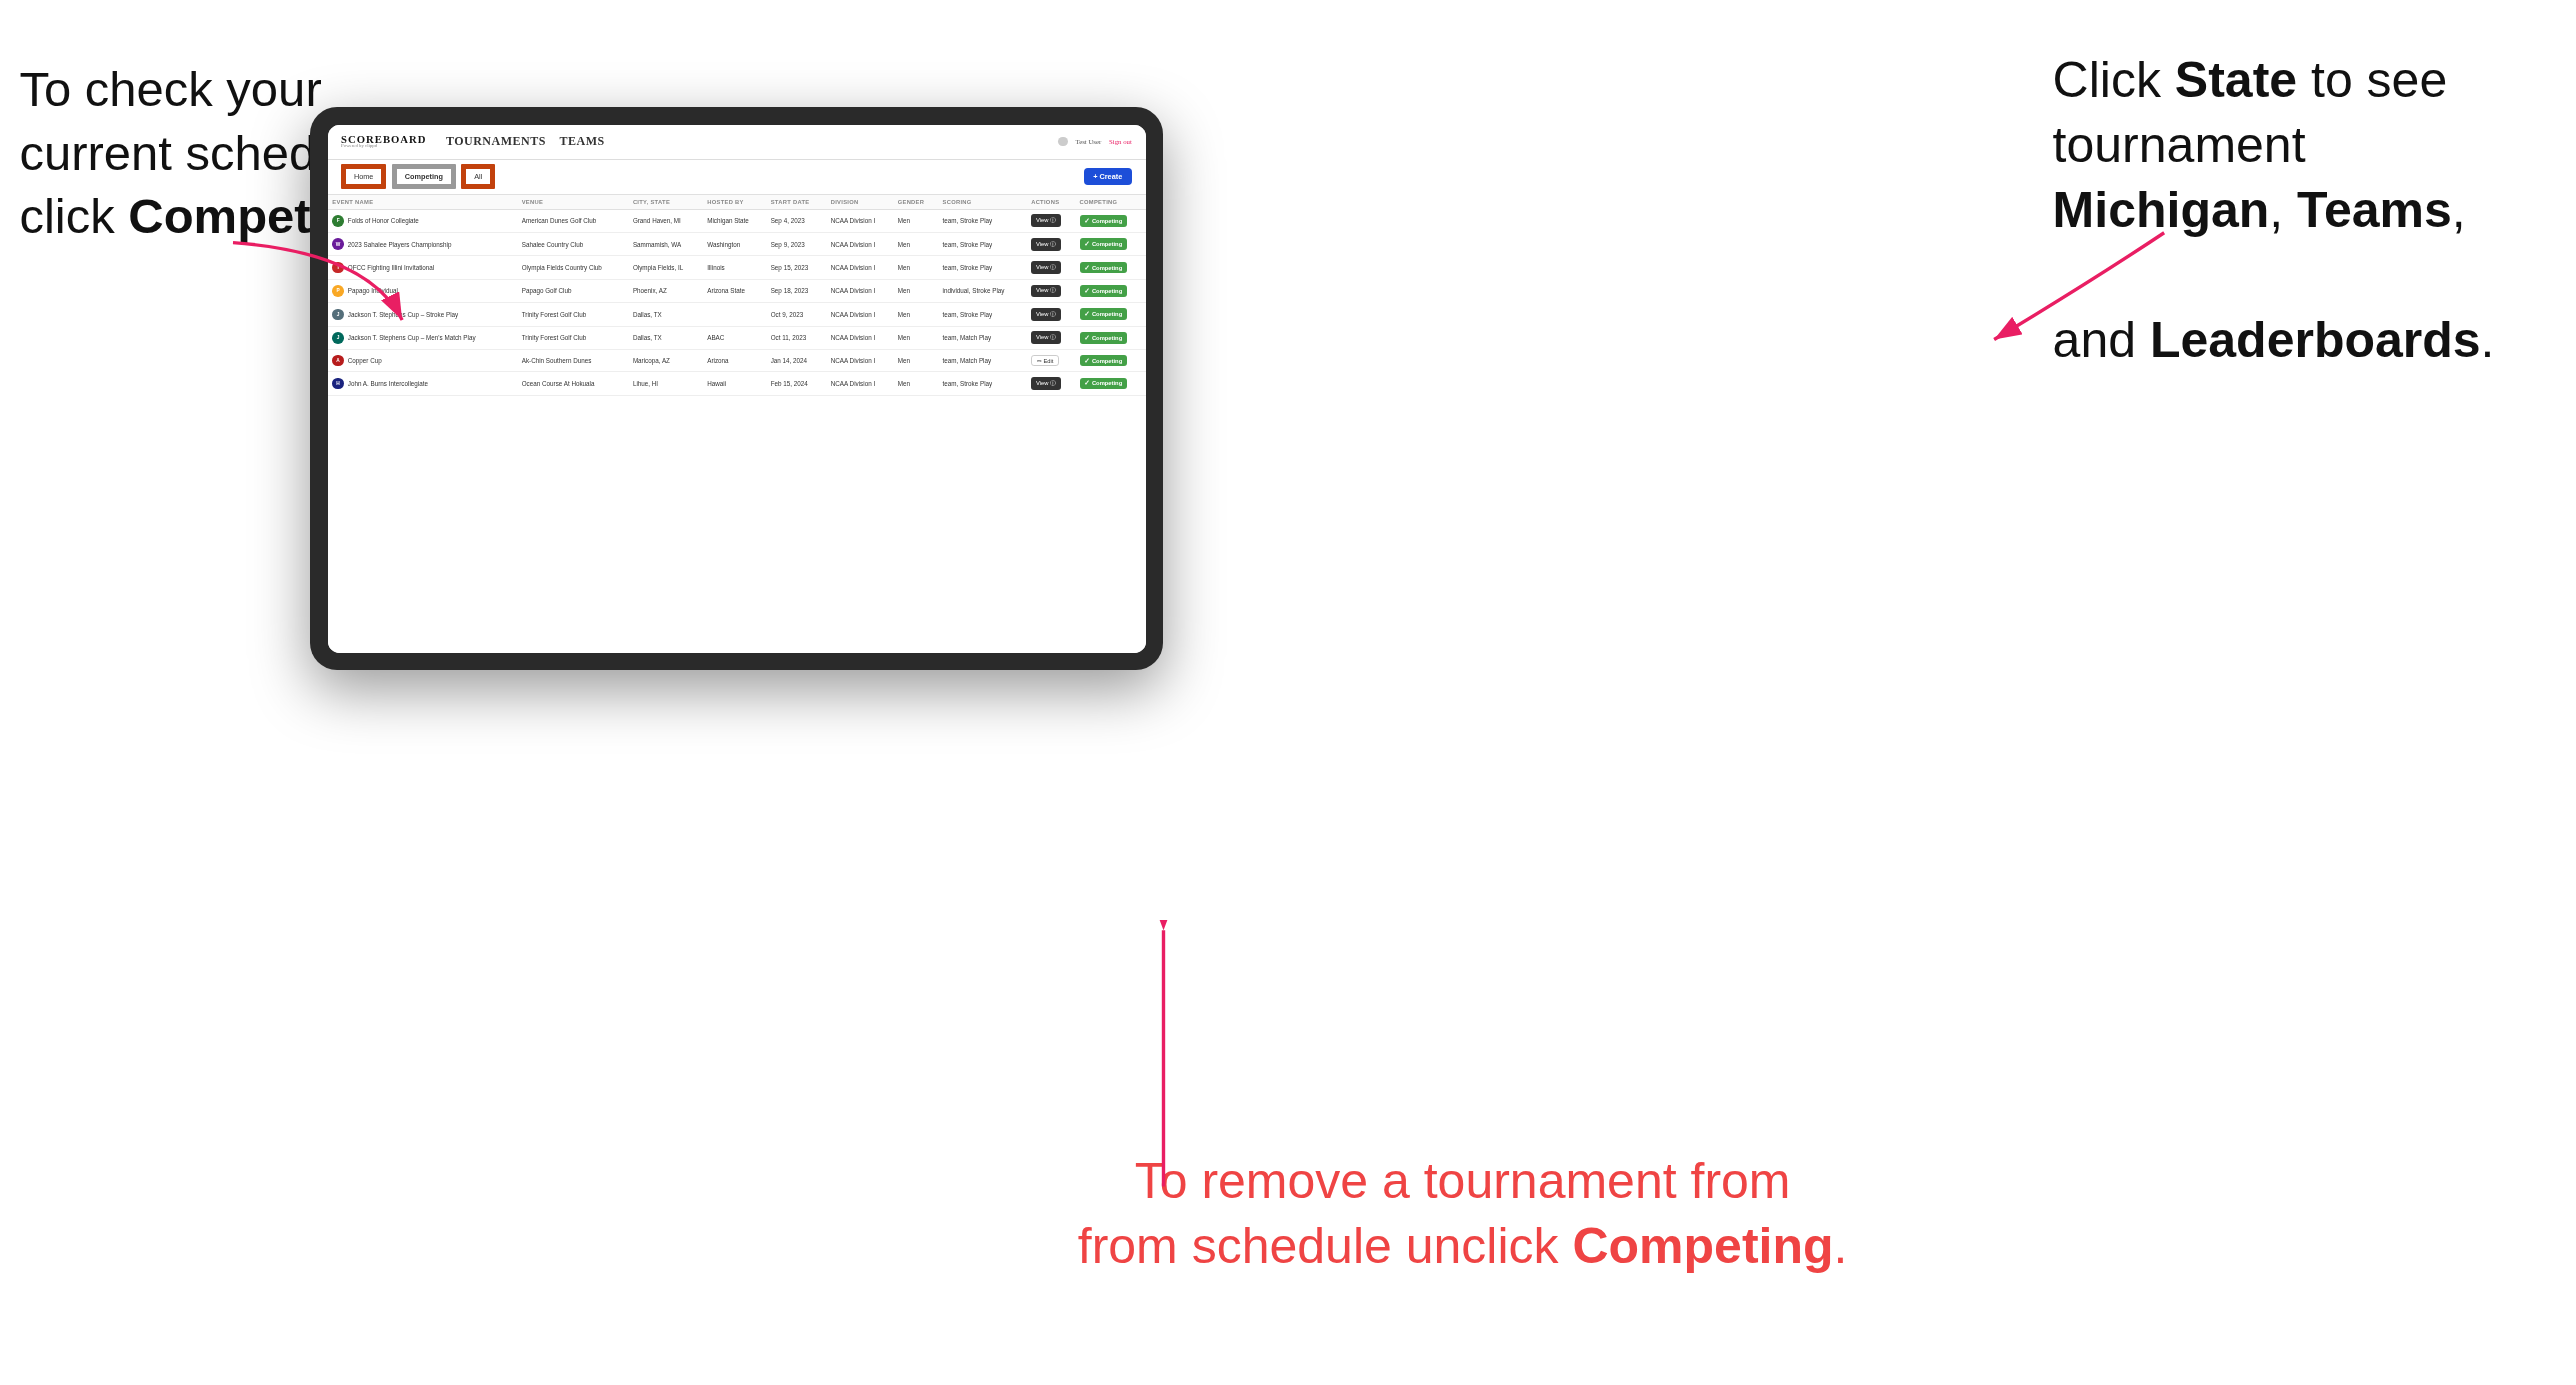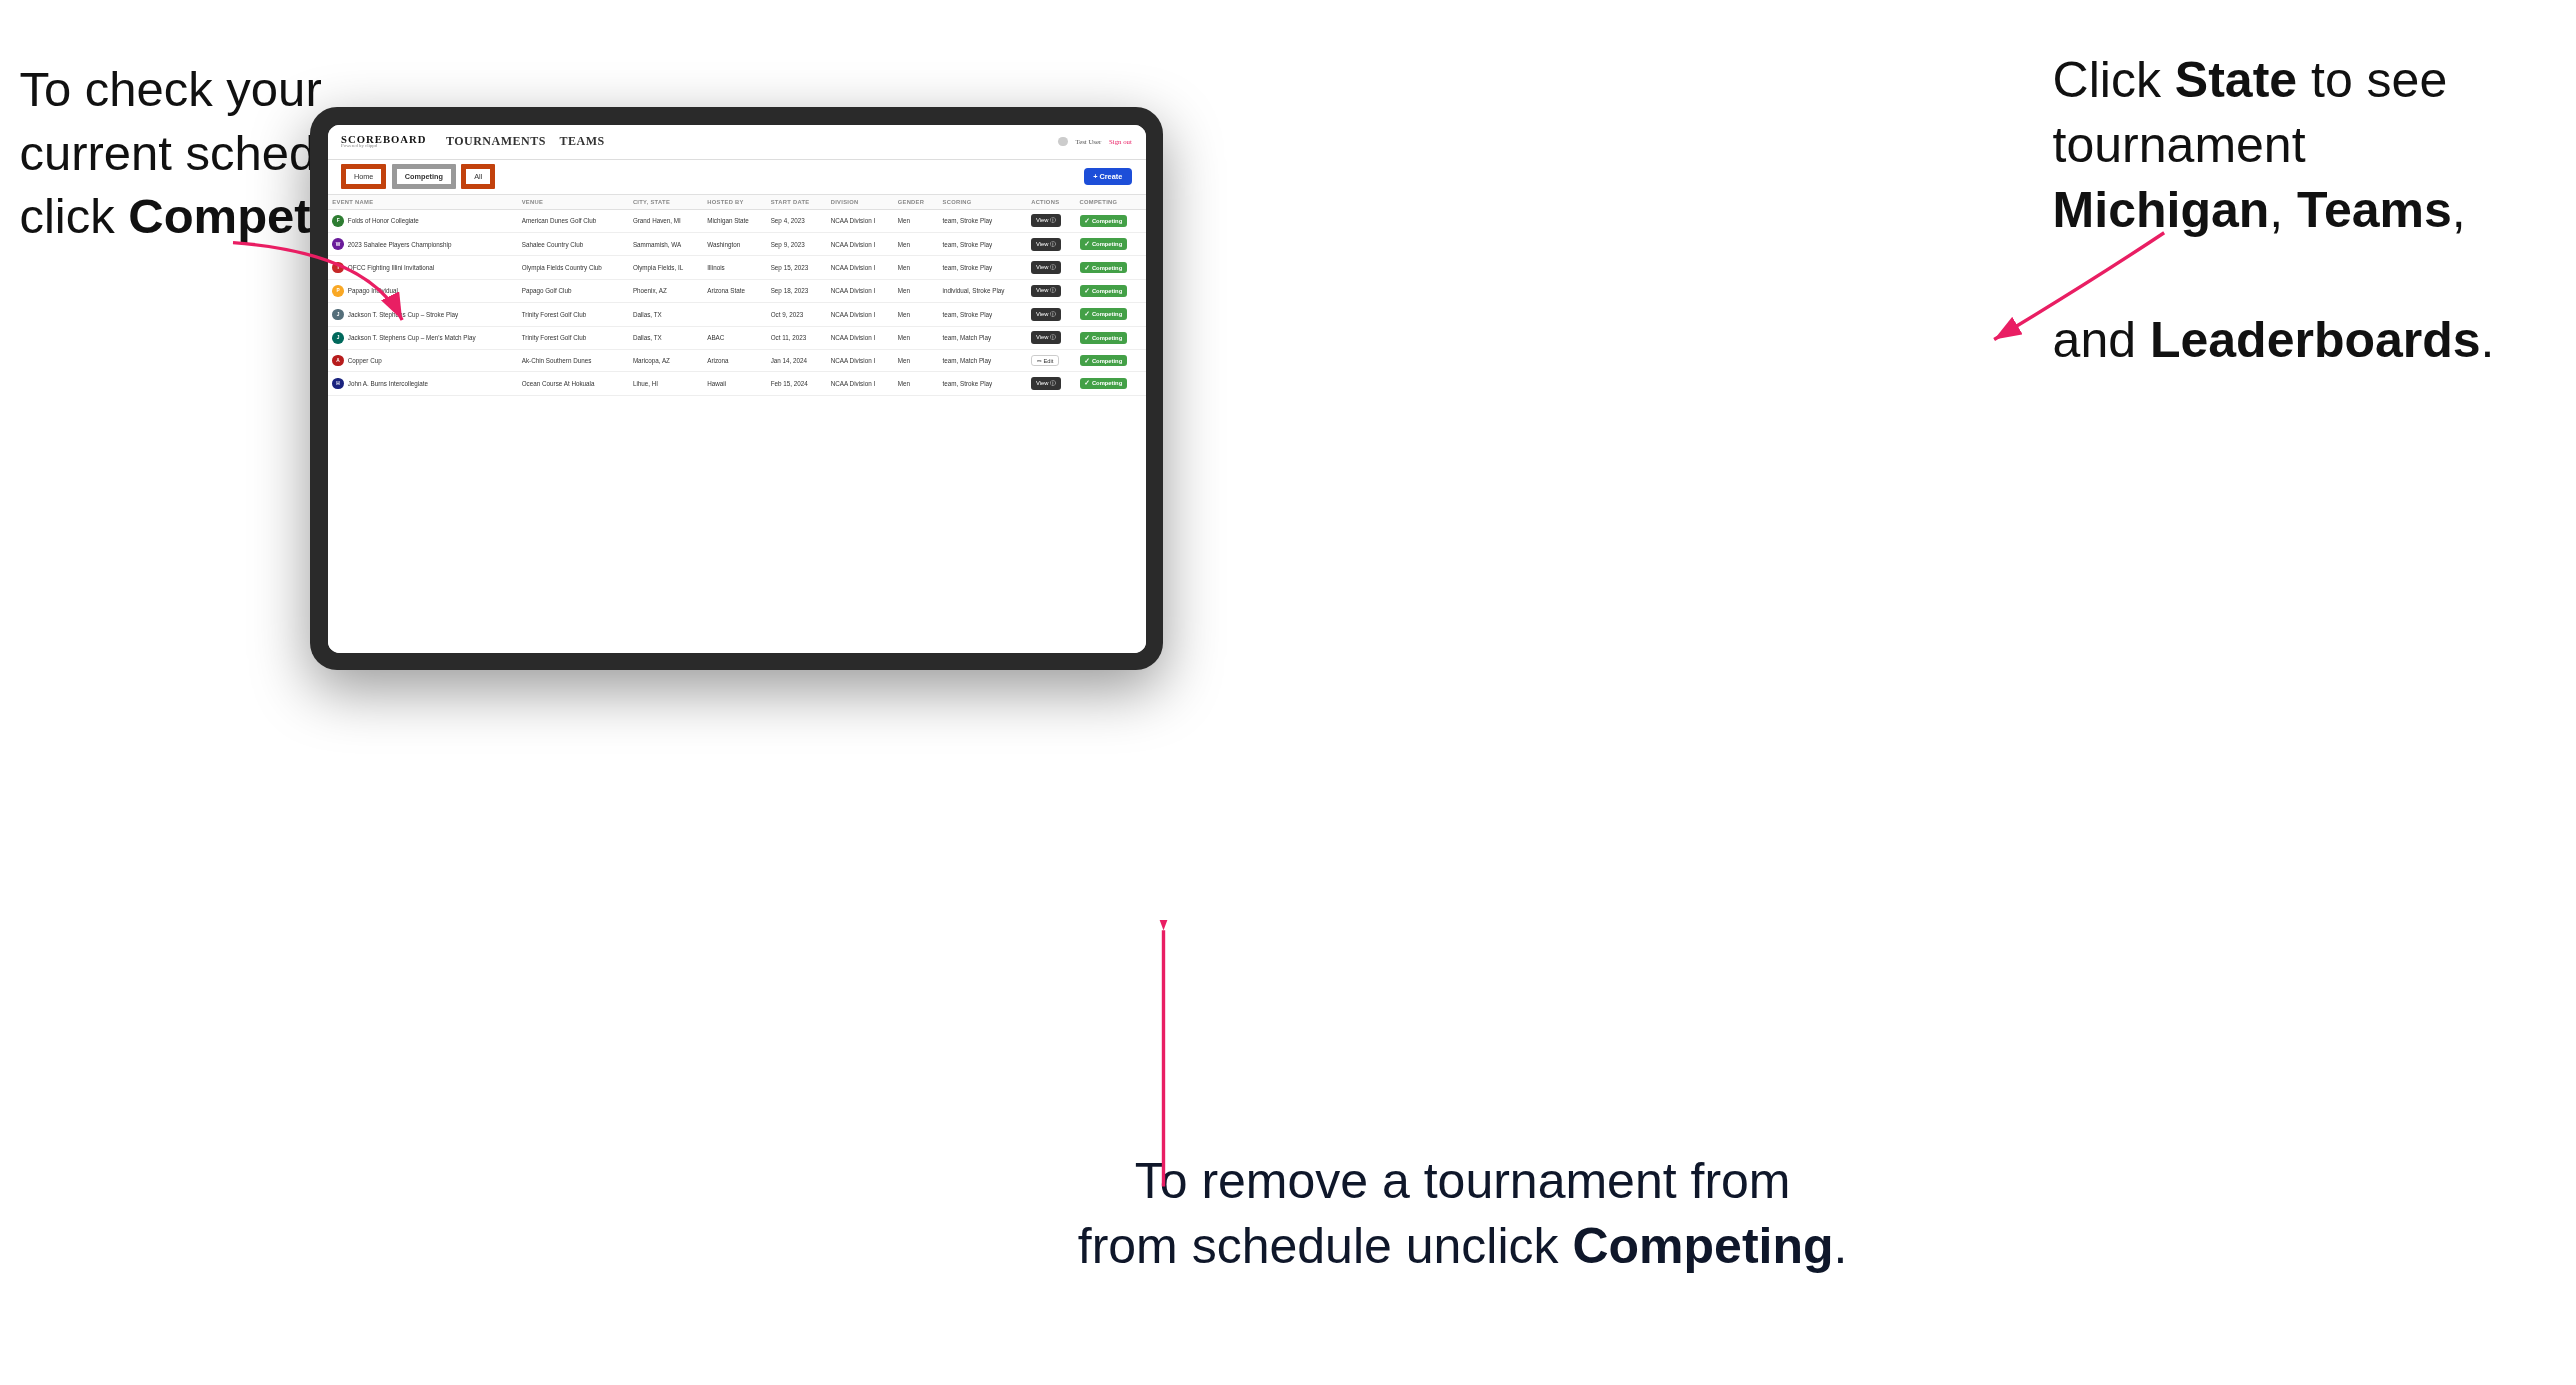--- a/index.html
+++ b/index.html
@@ -35,21 +35,21 @@
     }
     .annotation-top-right strong { font-weight: 800; }
 
     .annotation-bottom-right {
       position: absolute;
       bottom: 107px;
       left: 50%;
       transform: translateX(-30%);
       font-size: 50px;
       line-height: 1.3;
-      color: #0f172a;
+      color: #ef4444;
       text-align: center;
       width: 873px;
     }
     .annotation-bottom-right strong { font-weight: 800; }
 
     
     .tablet {
       position: absolute;
       top: 107px;
       left: 310px;

